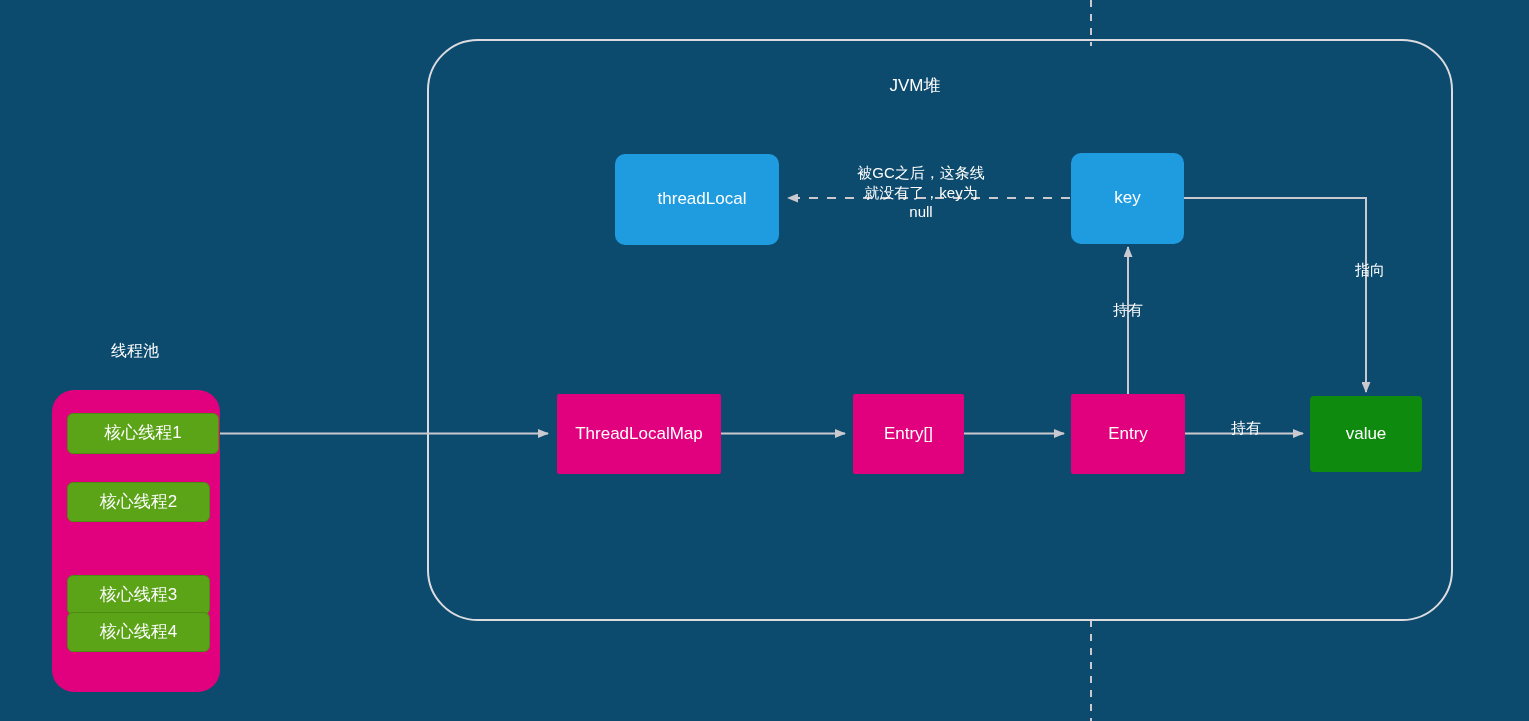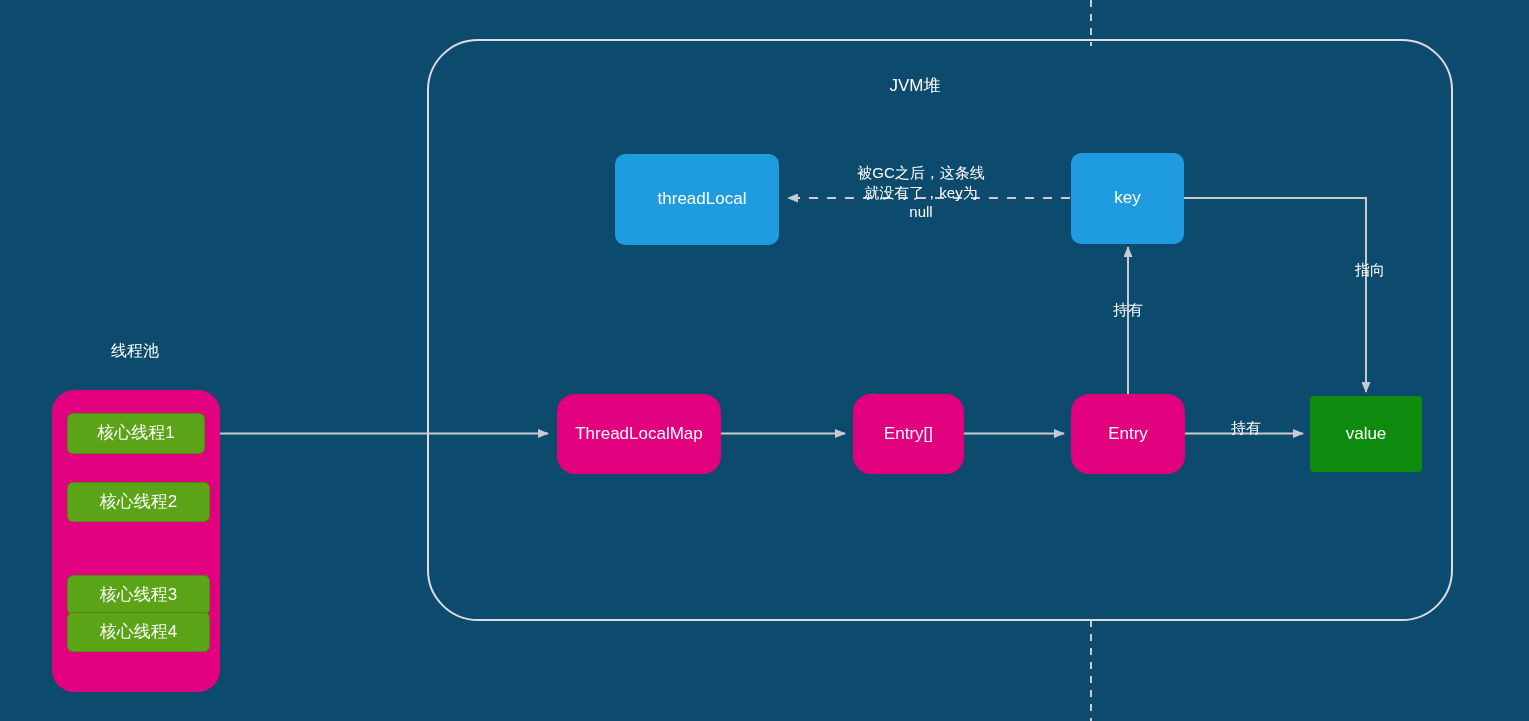--- a/index.html
+++ b/index.html
@@ -29,21 +29,21 @@
     align-items: center;
     justify-content: center;
     color: #ffffff;
     font-size: 17px;
     line-height: 1.2;
     text-align: center;
     box-sizing: border-box;
     white-space: nowrap;
   }
   .node-blue   { background: #1f9cdf; border-radius: 10px; }
-  .node-pink   { background: #e1007e; border-radius: 18px; }
+  .node-pink   { background: #e1007e; border-radius: 2px; }
   .node-green  { background: #0e8a0e; border-radius: 4px; }
   .node-lgreen { background: #5ba317; border-radius: 6px; border: 1px solid #4d8c13; }
   .pool-box {
     position: absolute;
     background: #e1007e;
     border-radius: 22px;
     box-sizing: border-box;
   }
   .plain-label {
     position: absolute;
@@ -103,21 +103,21 @@
 
     <line x1="1070" y1="198" x2="788" y2="198" stroke="#c9c9cf" stroke-width="2" stroke-dasharray="9 9" marker-end="url(#arrow-l)"></line>
   </svg>
 
   <div class="heap-title" style="left:840px; top:74px; width:150px;">JVM堆</div>
 
   <div class="plain-label" style="left:60px; top:341px; width:150px;">线程池</div>
 
   <div class="pool-box" style="left:52px; top:390px; width:168px; height:302px;"></div>
 
-  <div class="node node-lgreen" style="left:67px; top:413px; width:138px; height:41px;">
+  <div class="node node-lgreen" style="left:67px; top:413px; width:152px; height:41px;">
     <span>核心线程1</span>
   </div>
   <div class="node node-lgreen" style="left:67px; top:482px; width:143px; height:40px;">
     <span>核心线程2</span>
   </div>
   <div class="node node-lgreen" style="left:67px; top:543px; width:143px; height:40px;margin-top:32px;">
     <span>核心线程3</span>
   </div>
   <div class="node node-lgreen" style="left:67px; top:612px; width:143px; height:40px;">
     <span>核心线程4</span>

